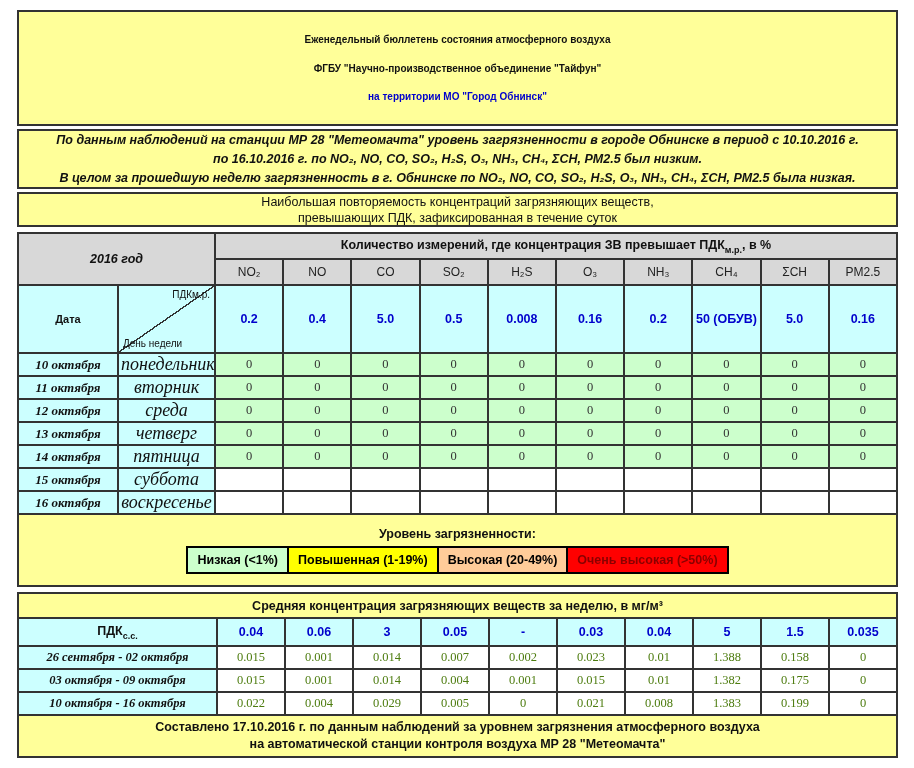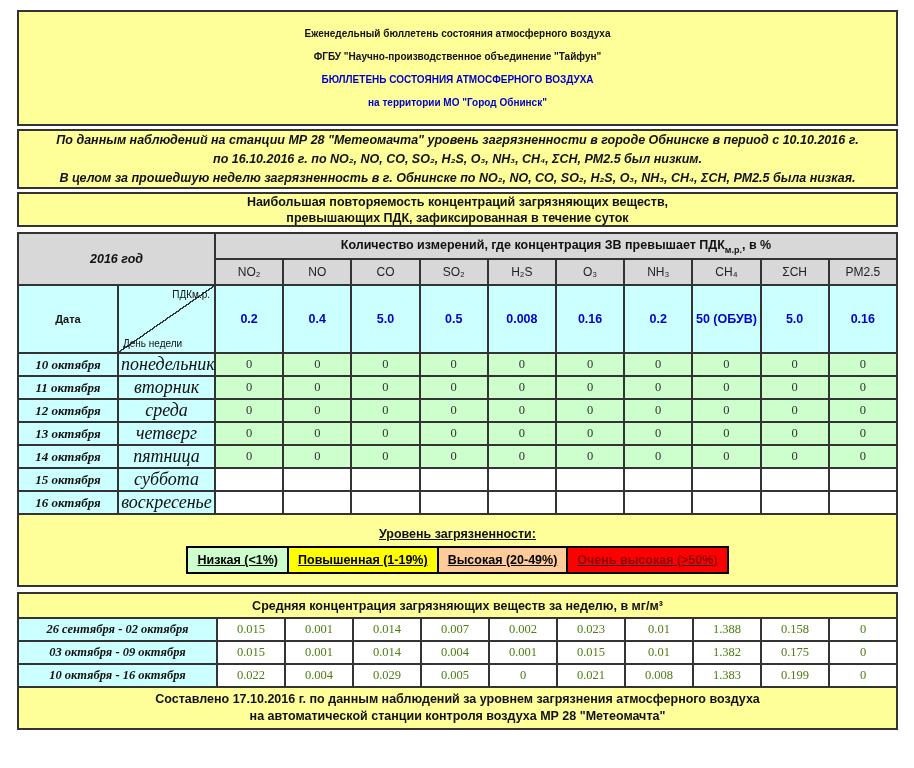--- a/index.html
+++ b/index.html
@@ -21,21 +21,21 @@
   .header-box{height:116px;display:flex;flex-direction:column;justify-content:space-evenly;text-align:center;padding:4px 0;}
   .header-box div{font-weight:bold;font-size:10px;}
   .hl-blue{color:var(--accent-blue);}
 
   
   .summary-box{height:60px;display:flex;flex-direction:column;justify-content:center;text-align:center;}
   .summary-box div{font-weight:bold;font-style:italic;font-size:12.5px;line-height:19px;}
 
   
   .title-box{height:35px;display:flex;flex-direction:column;justify-content:center;text-align:center;}
-  .title-box div{font-weight:bold;font-size:12.5px;line-height:16px;}
+  .title-box div{font-weight:normal;font-size:12.5px;line-height:16px;}
 
   
   table{border-collapse:collapse;table-layout:fixed;width:881px;}
   td,th{border:2px solid var(--grid);text-align:center;vertical-align:middle;padding:0 2px;overflow:hidden;}
   th{font-weight:bold;}
   .gray{background:var(--header-gray);}
   .cyan{background:var(--cell-cyan);}
   .yellowcell{background:var(--panel-yellow);}
 
   .year-cell{font-style:italic;font-size:12.5px;}
@@ -52,21 +52,21 @@
   .pdkrow td{height:42px;}
   .pdkv{color:var(--accent-blue);font-weight:bold;font-size:12.5px;line-height:14px;}
 
   .data-row td{height:21px;}
   .date-cell{font-family:"Liberation Serif","DejaVu Serif",serif;font-style:italic;font-weight:bold;font-size:13px;background:var(--cell-cyan);}
   .day-cell{font-family:"Liberation Serif","DejaVu Serif",serif;font-style:italic;font-size:18px;background:var(--cell-cyan);margin-top:11px;}
   .gval{background:var(--cell-green);font-family:"Liberation Serif","DejaVu Serif",serif;font-size:12.5px;color:#333;}
   .wval{background:#ffffff;}
 
   
-  .legend-cell{height:62px;padding:4px 17px;text-decoration:underline;}
+  .legend-cell{height:62px;padding:4px 17px;}
   .legend-title{font-weight:bold;font-size:12.5px;margin-bottom:5px;}
   .legend-row{display:flex;justify-content:center;}
   .legend-item{display:inline-block;border:2px solid #000;padding:5px 9px;font-weight:bold;font-size:12.5px;margin-left:-2px;white-space:nowrap;}
   .legend-item:first-child{margin-left:0;}
 
   
   .tbl-title-cell{height:23px;font-weight:bold;font-size:12.5px;}
   .pdk-label{font-weight:bold;font-size:12.5px;}
   .avgpdk td{height:26px;}
   .avg-row td{height:21px;}
@@ -77,21 +77,20 @@
   .footer-cell div{font-weight:bold;font-size:12.5px;line-height:17px;}
 </style>
 </head>
 <body>
 
 <div class="wrapper">
 
   <div class="box header-box gap3">
     <div>Еженедельный бюллетень состояния атмосферного воздуха</div>
     <div>ФГБУ "Научно-производственное объединение "Тайфун"</div>
-    <div class="hl-blue">БЮЛЛЕТЕНЬ СОСТОЯНИЯ АТМОСФЕРНОГО ВОЗДУХА</div>
     <div class="hl-blue">на территории МО "Город Обнинск"</div>
   </div>
 
   <div class="box summary-box gap3">
     <div>По данным наблюдений на станции МР 28 "Метеомачта" уровень загрязненности в городе Обнинске в период с 10.10.2016 г.</div>
     <div>по 16.10.2016 г. по NO₂, NO, CO, SO₂, H₂S, O₃, NH₃, CH₄, ΣCH, PM2.5 был низким.</div>
     <div>В целом за прошедшую неделю загрязненность в г. Обнинске по NO₂, NO, CO, SO₂, H₂S, O₃, NH₃, CH₄, ΣCH, PM2.5 была низкая.</div>
   </div>
 
   <div class="box title-box gap5">
@@ -271,20 +270,33 @@
         <col>
         <col>
         <col>
         <col>
         <col>
       </colgroup>
     <tbody>
         <tr>
       <td class="yellowcell tbl-title-cell" colspan="11">Средняя концентрация загрязняющих веществ за неделю, в мг/м³</td>
     </tr>
+    <tr class="avgpdk">
+      <td class="cyan pdk-label"><span>ПДК</span><sub>с.с.</sub></td>
+      <td class="v cyan pdkv">0.04</td>
+      <td class="v cyan pdkv">0.06</td>
+      <td class="v cyan pdkv">3</td>
+      <td class="v cyan pdkv">0.05</td>
+      <td class="v cyan pdkv">-</td>
+      <td class="v cyan pdkv">0.03</td>
+      <td class="v cyan pdkv">0.04</td>
+      <td class="v cyan pdkv">5</td>
+      <td class="v cyan pdkv">1.5</td>
+      <td class="v cyan pdkv">0.035</td>
+    </tr>
     <tr class="avg-row">
       <td class="period-cell">26 сентября - 02 октября</td>
       <td class="v bval">0.015</td>
           <td class="v bval">0.001</td>
           <td class="v bval">0.014</td>
           <td class="v bval">0.007</td>
           <td class="v bval">0.002</td>
           <td class="v bval">0.023</td>
           <td class="v bval">0.01</td>
           <td class="v bval">1.388</td>

